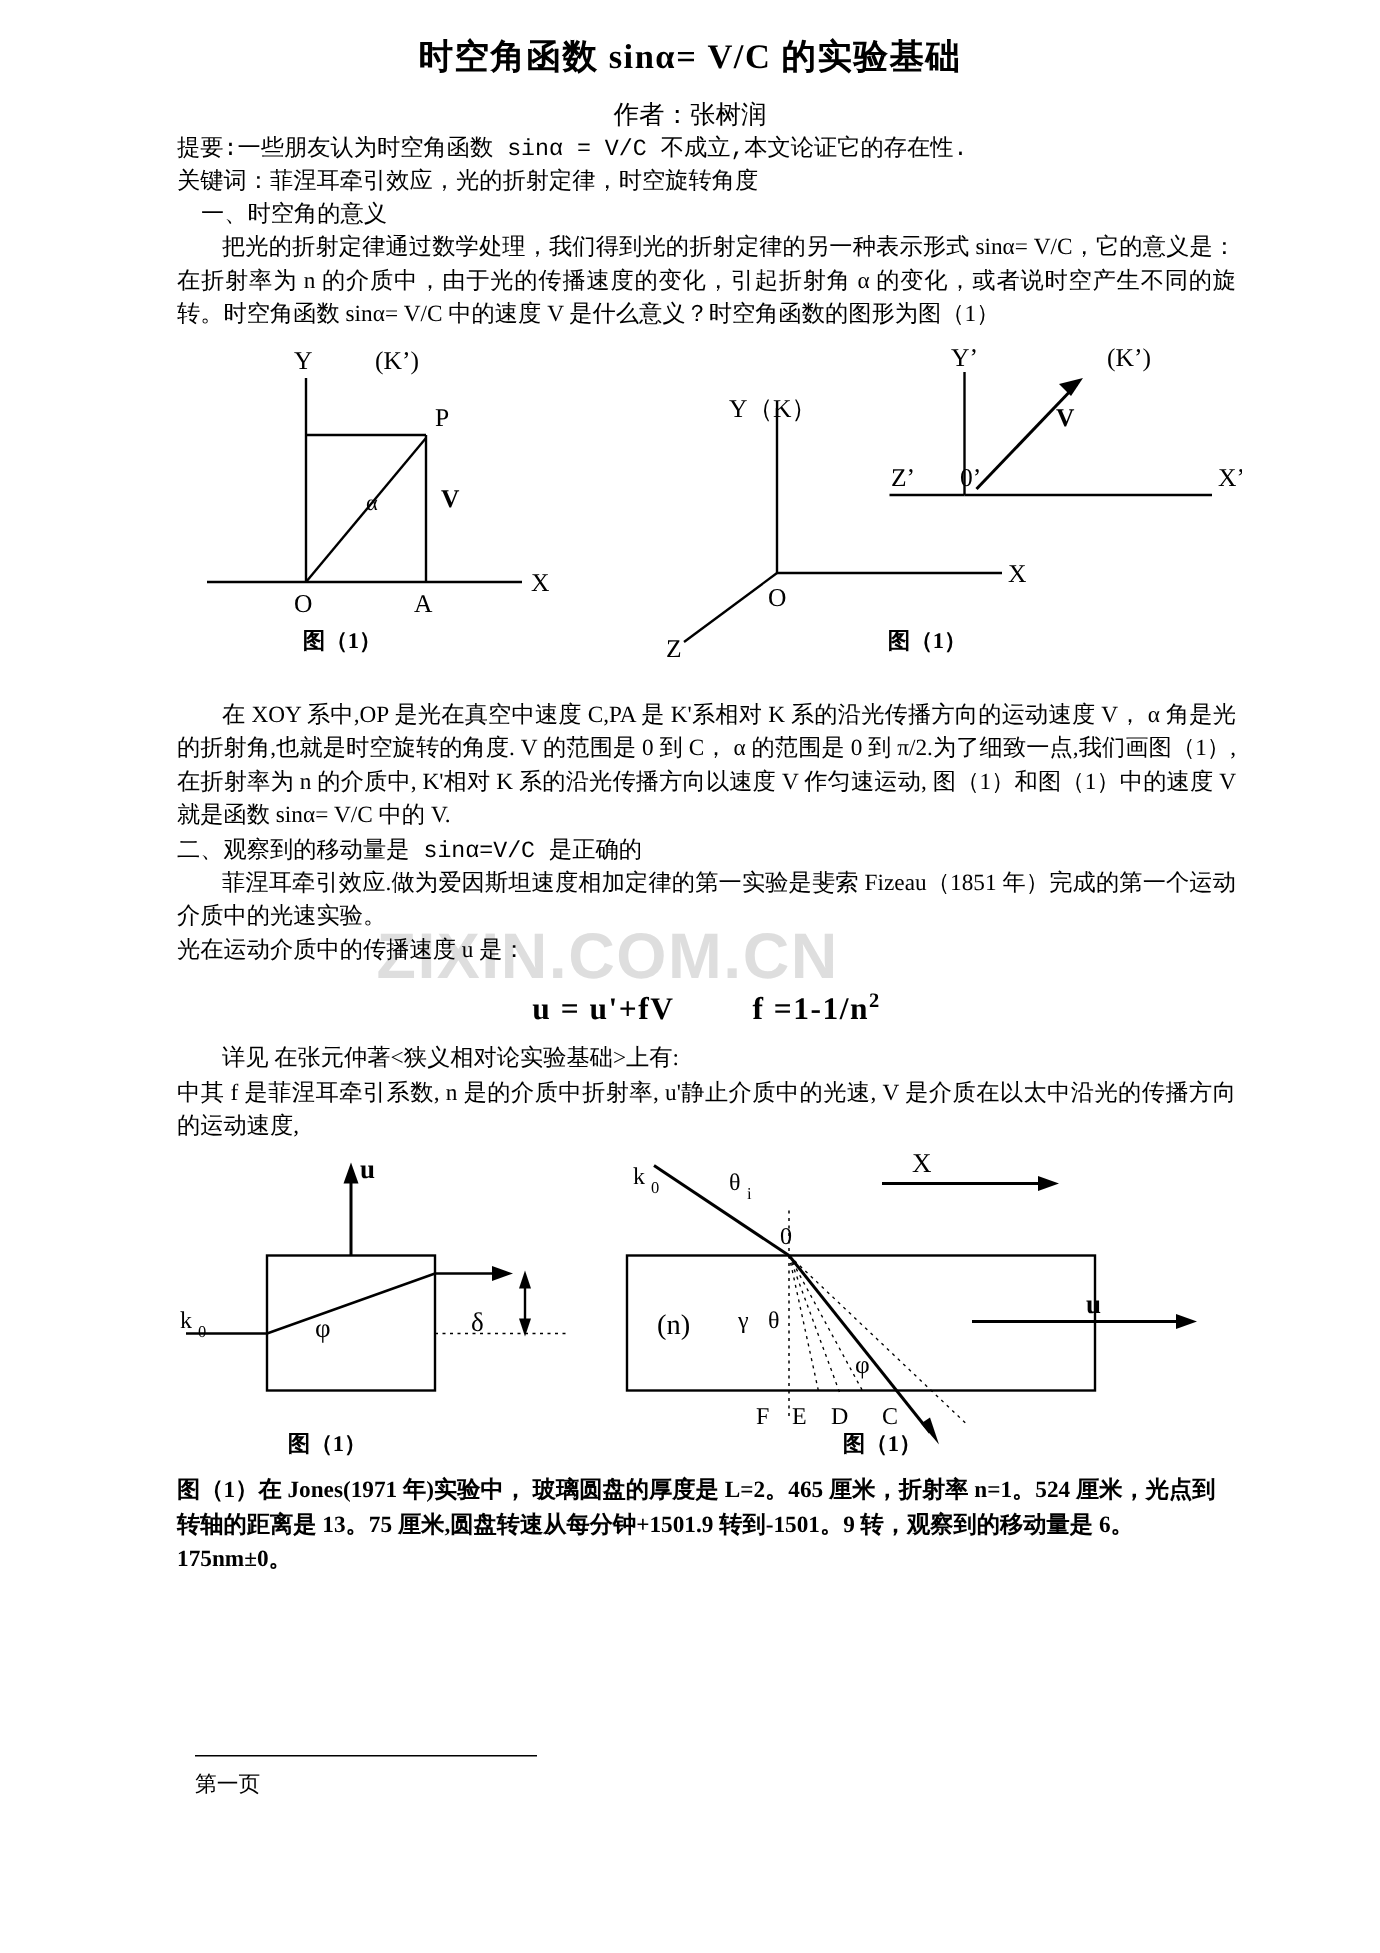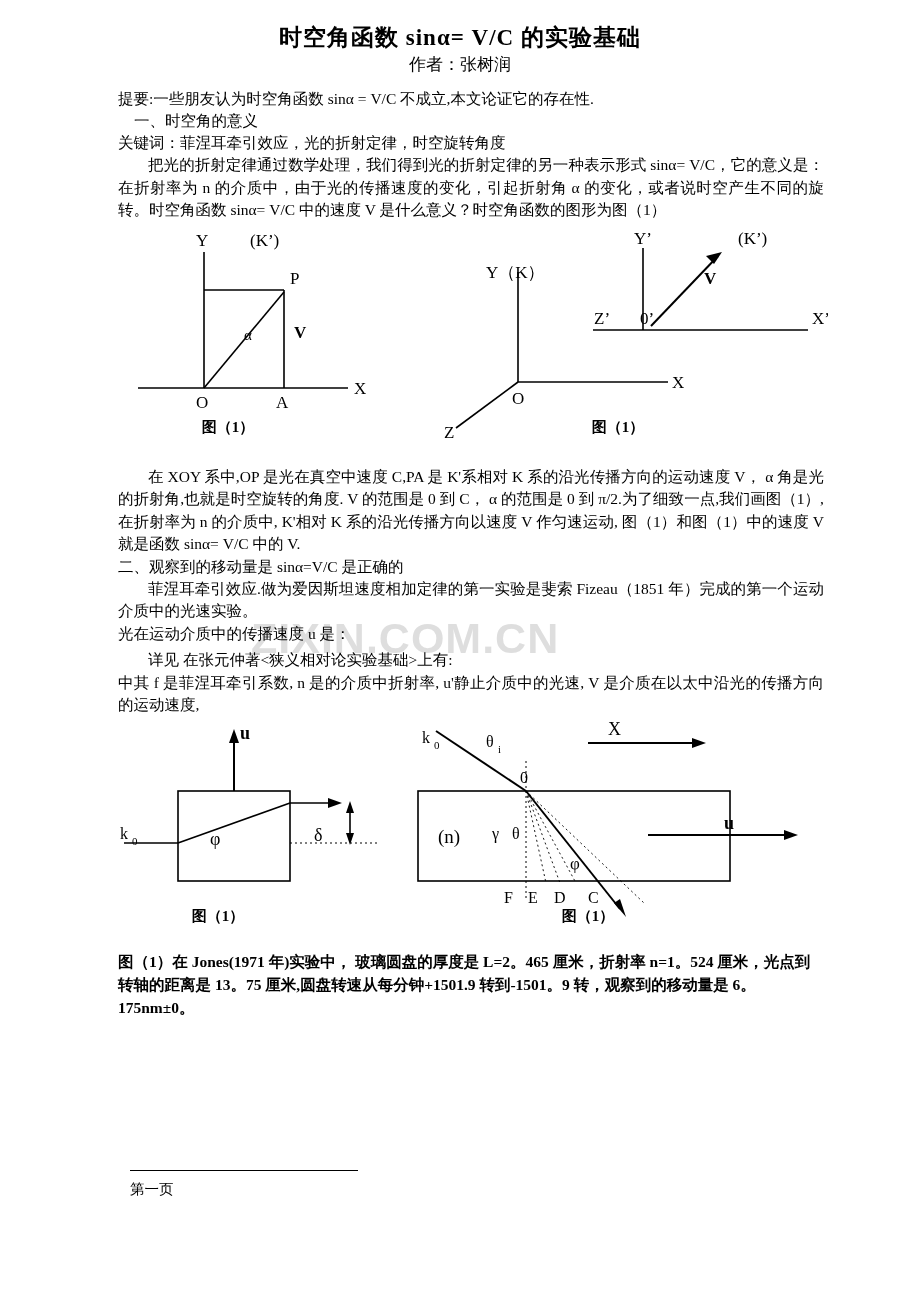--- a/index.html
+++ b/index.html
@@ -24,31 +24,33 @@
   .title {
     text-align: center;
     font-size: 23px;
     font-weight: bold;
     letter-spacing: 1px;
     margin-top: 22px;
   }
   .author {
     text-align: center;
     font-size: 17px;
+    margin-top: 12px;
   }
   .body-col {
     position: absolute;
     left: 118px;
     right: 100px;
     top: 88px;
     width: 706px;
   }
   .ln {
     font-size: 15.5px;
     line-height: 22px;
+    font-family: Liberation Mono, monospace;
   }
   .para {
     font-size: 15.5px;
     line-height: 22.5px;
     text-align: justify;
   }
   .para.ind { text-indent: 30px; }
 
   
   .figs1 {
@@ -95,41 +97,41 @@
     letter-spacing: 1px;
     font-family: "Liberation Sans", sans-serif;
     opacity: 0.85;
     pointer-events: none;
     margin-left: 37px;
   }
   .bottom-note {
     font-size: 15.5px;
     line-height: 23px;
     font-weight: bold;
-    margin-top: 14px;
+    margin-top: 0;
   }
   sup { font-size: 0.65em; }
 </style>
 </head>
 <body>
 
 <div class="page">
 
   <div class="watermark">ZIXIN.COM.CN</div>
 
   <div style="position:absolute; left:0; top:0; width:920px;">
     <div class="title">时空角函数 sinα= V/C  的实验基础</div>
     <div class="author">作者：张树润</div>
   </div>
 
   <div class="body-col">
 
     <div class="ln">提要:一些朋友认为时空角函数 sinα = V/C 不成立,本文论证它的存在性.</div>
+    <div class="ln">关键词：菲涅耳牵引效应，光的折射定律，时空旋转角度</div>
     <div class="ln" style="text-indent:16px;">一、时空角的意义</div>
-    <div class="ln">关键词：菲涅耳牵引效应，光的折射定律，时空旋转角度</div>
 
     <div class="para ind">把光的折射定律通过数学处理，我们得到光的折射定律的另一种表示形式 sinα= V/C，它的意义是：在折射率为 n 的介质中，由于光的传播速度的变化，引起折射角 α 的变化，或者说时空产生不同的旋转。时空角函数 sinα= V/C 中的速度 V 是什么意义？时空角函数的图形为图（1）</div>
 
     <div class="figs1">
 
       <svg width="330" height="210" viewBox="0 0 330 210" style="position:absolute; left:0px; top:0px;">
 
         <line x1="86" y1="22" x2="86" y2="158" stroke="#000" stroke-width="1.6"></line>
 
         <line x1="20" y1="158" x2="230" y2="158" stroke="#000" stroke-width="1.6"></line>
@@ -178,20 +180,23 @@
     </div>
 
     <div class="para ind" style="margin-top:6px;">在 XOY 系中,OP 是光在真空中速度 C,PA 是 K'系相对 K 系的沿光传播方向的运动速度 V， α 角是光的折射角,也就是时空旋转的角度. V 的范围是 0 到 C， α 的范围是 0 到 π/2.为了细致一点,我们画图（1）,在折射率为 n 的介质中, K'相对 K 系的沿光传播方向以速度 V 作匀速运动, 图（1）和图（1）中的速度 V 就是函数 sinα= V/C 中的 V.</div>
 
     <div class="ln">二、观察到的移动量是 sinα=V/C 是正确的</div>
 
     <div class="para ind">菲涅耳牵引效应.做为爱因斯坦速度相加定律的第一实验是斐索 Fizeau（1851 年）完成的第一个运动介质中的光速实验。</div>
 
     <div class="para">光在运动介质中的传播速度 u 是：</div>
 
+    <div class="formula">
+      <span>u = u'+fV</span><span class="gap"></span><span>f =1-1/n</span><sup>2</sup>
+    </div>
 
     <div class="para ind" style="margin-top:4px;">详见 在张元仲著&lt;狭义相对论实验基础&gt;上有:</div>
 
     <div class="para">中其 f 是菲涅耳牵引系数, n 是的介质中折射率, u'静止介质中的光速, V 是介质在以太中沿光的传播方向的运动速度,</div>
 
     <div style="position:relative; height:215px; margin-top:4px;">
 
       <svg width="330" height="200" viewBox="0 0 330 200" style="position:absolute; left:0px; top:0px;">
 
         <line x1="116" y1="70" x2="116" y2="16" stroke="#000" stroke-width="2"></line>

